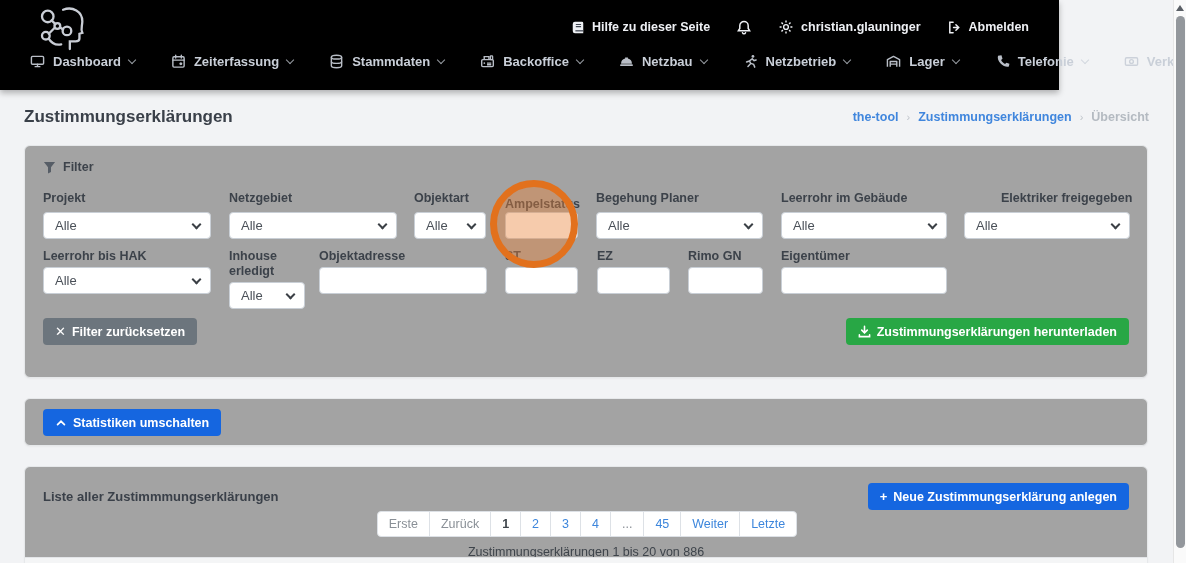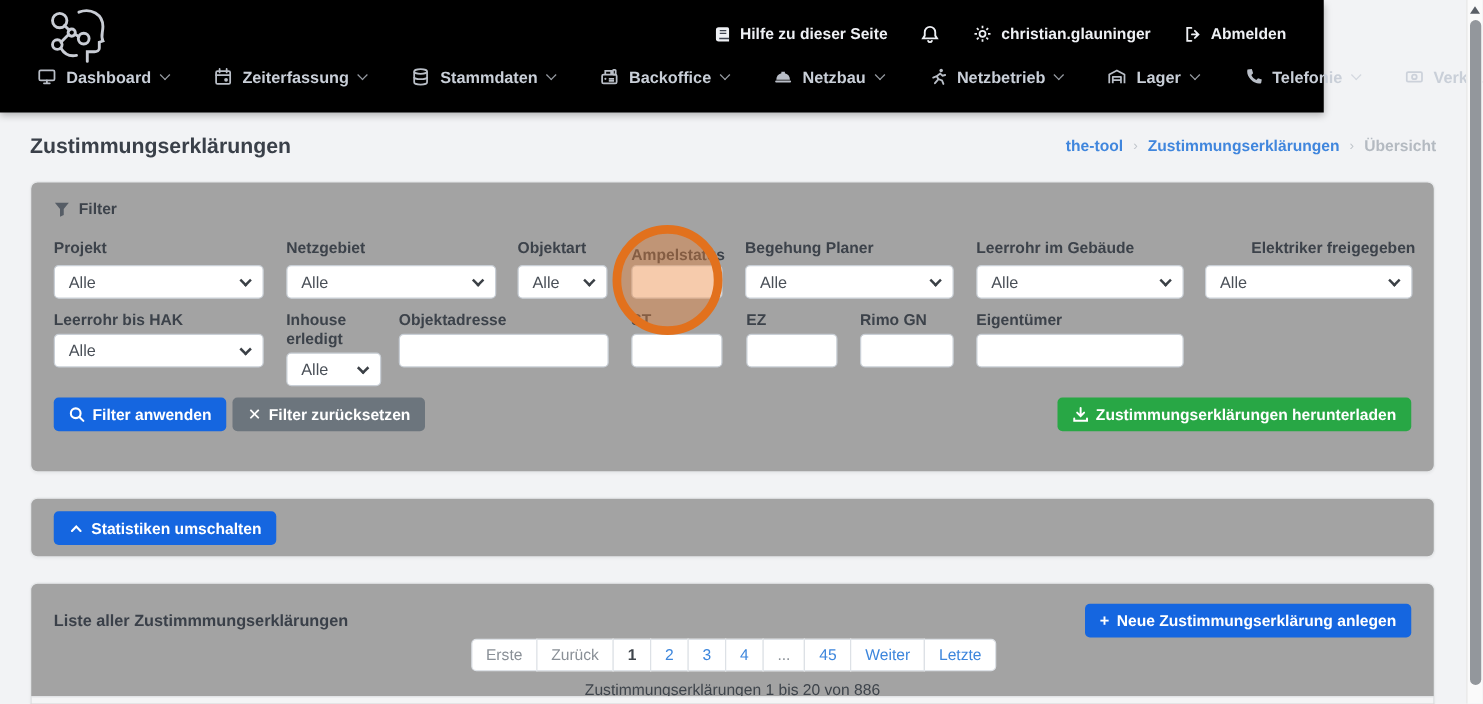--- a/index.html
+++ b/index.html
@@ -328,27 +328,20 @@
     <span>Alle</span>
       <span class="sel-chev"></span>
   </div>
   <input class="text-input" style="left: 294px; top: 121px; width: 168px;" value="">
   <input class="text-input" style="left: 480px; top: 121px; width: 73px;" value="">
   <input class="text-input" style="left: 572px; top: 121px; width: 73px;" value="">
   <input class="text-input" style="left: 663px; top: 121px; width: 75px;" value="">
   <input class="text-input" style="left: 756px; top: 121px; width: 166px;" value="">
 
   <div class="btn-row">
-    <button class="btn btn-primary">
-      <svg width="13" height="13" viewBox="0 0 14 14" fill="none" stroke="#fff" stroke-width="1.8" stroke-linecap="round">
-        <circle cx="6" cy="6" r="4.2"></circle>
-          <path d="M9.4 9.4 12.6 12.6"></path>
-      </svg>
-      <span>Filter anwenden</span>
-    </button>
     <button class="btn btn-secondary">
       <span class="glyph">✕</span>
       <span>Filter zurücksetzen</span>
     </button>
   </div>
   <button class="btn btn-success btn-download">
     <svg width="13" height="13" viewBox="0 0 14 14" fill="none" stroke="#fff" stroke-width="1.7" stroke-linecap="round">
       <path d="M7 1.5v6.5M4 5.5l3 3 3-3"></path>
         <path d="M1.5 10.5v2h11v-2"></path>
     </svg>

